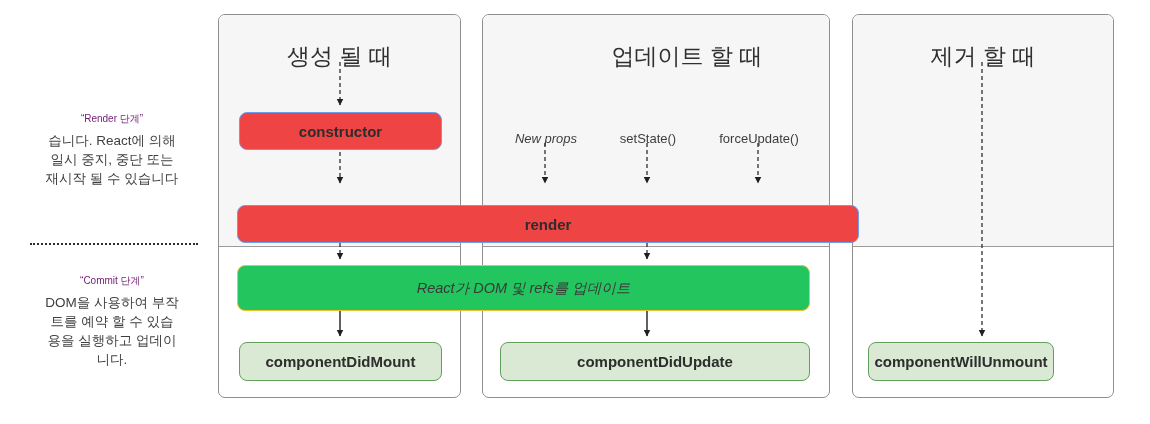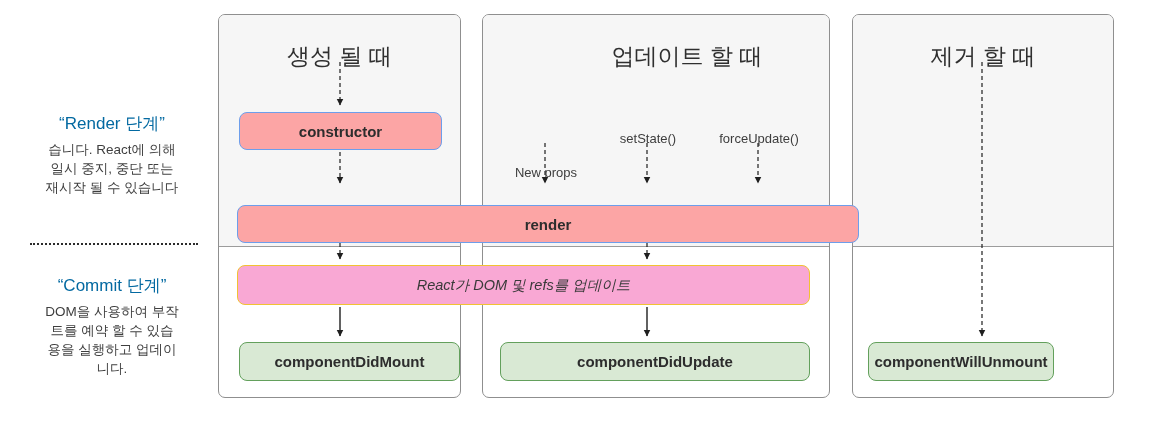--- a/index.html
+++ b/index.html
@@ -5,51 +5,51 @@
   html,body{margin:0;padding:0;background:#fff;}
   .canvas{
     position:relative;width:1150px;height:424px;background:#fff;overflow:hidden;
     font-family:"Liberation Sans", sans-serif;
   }
   
   .sidebar{position:absolute;left:17px;top:0;width:190px;height:424px;}
   .phase{position:absolute;left:0;right:0;text-align:center;}
   .phase-render{top:112px;}
   .phase-commit{top:274px;}
-  .phase-title{font-size:17px;color:#0369a1;margin:0 0 5px 0;}
+  .phase-title{font-size:10px;color:#701a75;margin:0 0 5px 0;}
   .phase-desc{font-size:13.5px;line-height:19px;color:#3f3f3f;}
   .dotted-divider{position:absolute;top:243px;left:13px;width:168px;border-top:2px dotted #2b2b2b;}
   
   .panel{position:absolute;top:14px;height:384px;background:#fff;border:1px solid #8f8f8f;
          border-radius:7px;box-sizing:border-box;}
   .panel-mount{left:218px;width:243px;}
   .panel-update{left:482px;width:348px;}
   .panel-unmount{left:852px;width:262px;}
   .gray-top{position:absolute;top:0;left:0;right:0;height:231px;background:#f6f6f6;
             border-bottom:1px solid #9c9c9c;border-radius:6px 6px 0 0;}
   .panel-title{position:absolute;top:26px;left:50%;transform:translateX(-50%);
                margin:0;font-size:23px;font-weight:500;color:#2f2f2f;white-space:nowrap;}
   .panel-update .panel-title{left:204px;}
   .trigger{position:absolute;top:116px;transform:translateX(-50%);font-size:13px;
            color:#3d3d3d;white-space:nowrap;}
-  .trigger-newprops{left:63px;margin-top:34px;}
+  .trigger-newprops{left:63px;font-style:italic;}
   .trigger-setstate{left:165px;}
   .trigger-forceupdate{left:276px;}
   
   .box{position:absolute;height:38px;box-sizing:border-box;border-radius:8px;z-index:10;
        display:flex;align-items:center;justify-content:center;
        font-weight:bold;font-size:15px;color:#2d2d2d;}
-  .box-blue{background:#fca5a5;border:1.5px solid #6d9eeb;}
-  .box-yellow{background:#f9a8d4;border:1.5px solid #f1c232;font-weight:normal;
-              font-style:italic;font-size:14.5px;color:#3a3a3a;height:40px;}
+  .box-blue{background:#ef4444;border:1.5px solid #6d9eeb;}
+  .box-yellow{background:#22c55e;border:1.5px solid #f1c232;font-weight:normal;
+              font-style:italic;font-size:14.5px;color:#3a3a3a;height:46px;}
   .box-green{background:#d9e9d4;border:1.5px solid #63a05c;height:39px;}
   .box-constructor{left:239px;top:112px;width:203px;}
   .box-render{left:237px;top:189px;width:622px;margin-top:16px;}
   .box-reactdom{left:237px;top:265px;width:573px;}
-  .box-didmount{left:239px;top:342px;width:221px;}
+  .box-didmount{left:239px;top:342px;width:203px;}
   .box-didupdate{left:500px;top:342px;width:310px;}
   .box-willunmount{left:868px;top:342px;width:186px;}
   
   .arrows{position:absolute;left:0;top:0;z-index:6;pointer-events:none;}
   .arrow-line{stroke:#1f1f1f;stroke-width:1.2;}
   .dashed{stroke-dasharray:4 3;}
   .solid{stroke-width:1.4;}
 </style>
 </head>
 <body>

